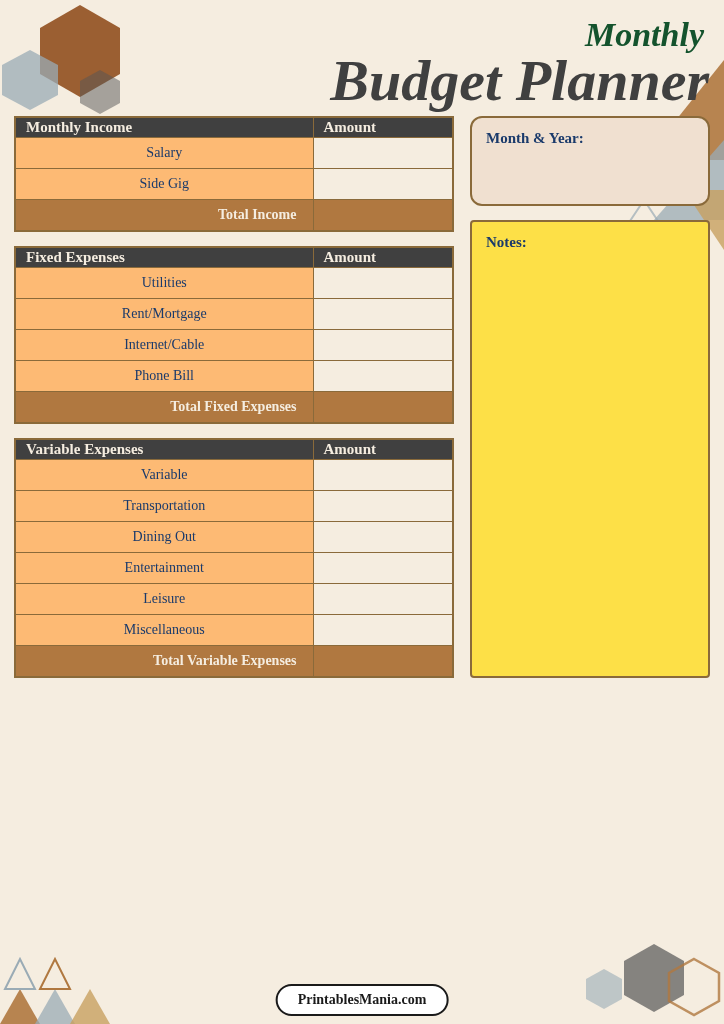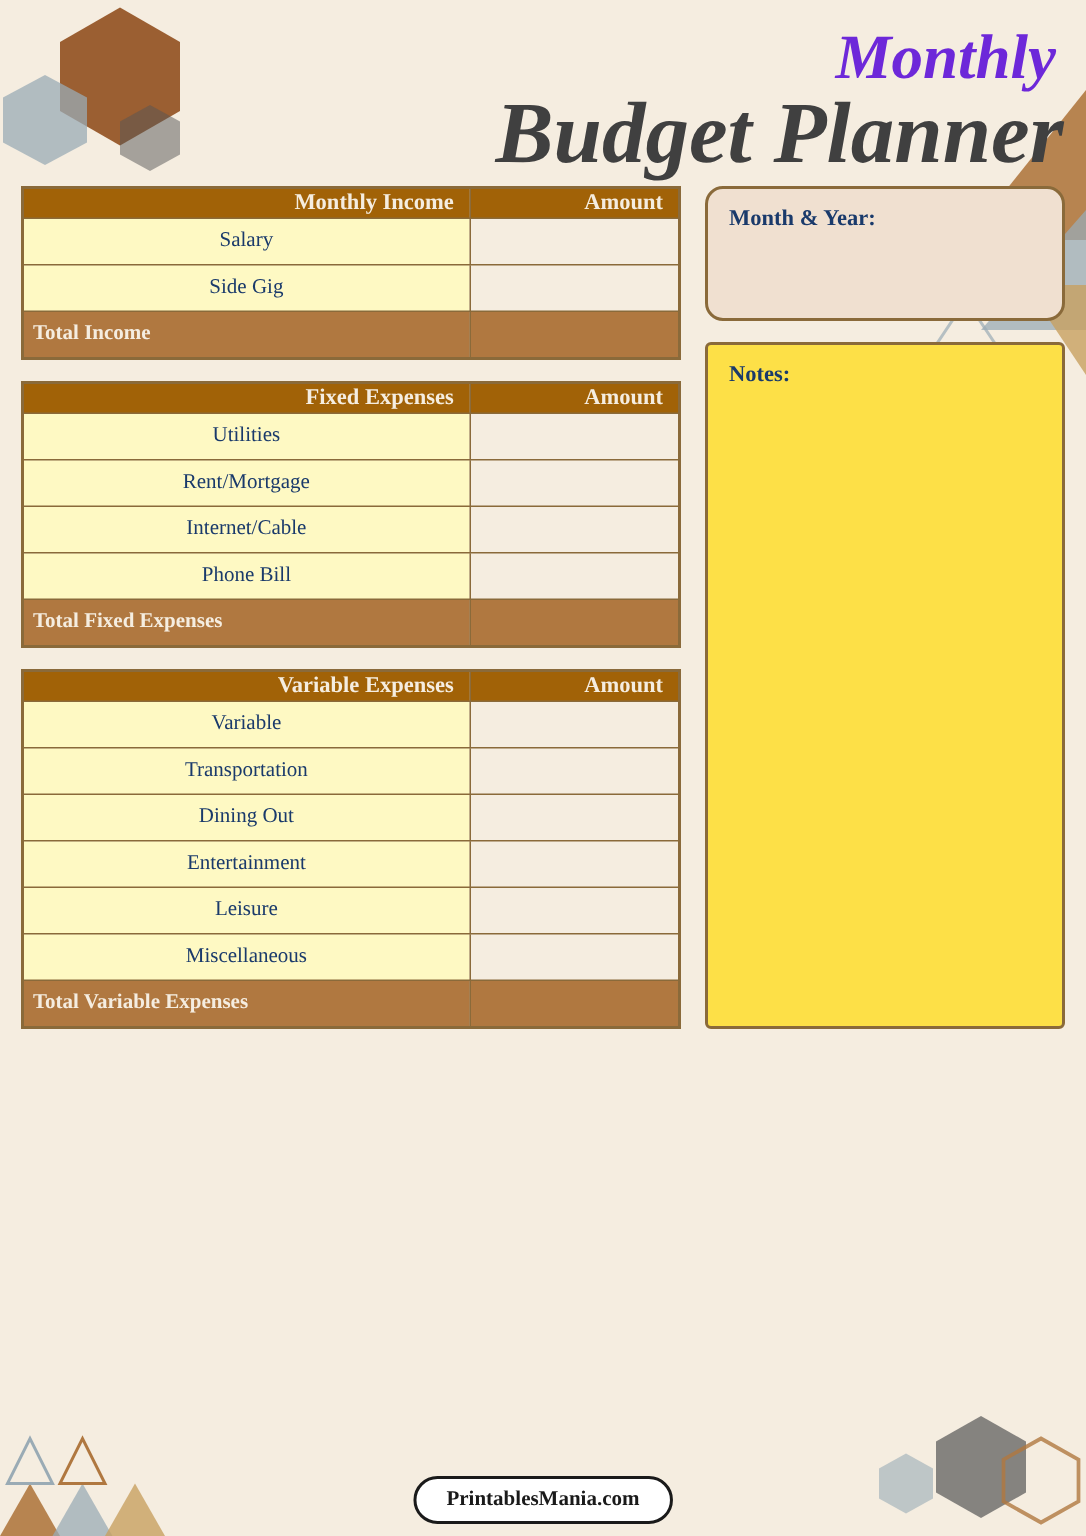--- a/index.html
+++ b/index.html
@@ -32,23 +32,23 @@
     }
 
     .header {
       text-align: right;
       padding: 18px 20px 6px 0;
       position: relative;
       z-index: 2;
     }
 
     .header-monthly {
-      font-size: 42px;
+      font-size: 34px;
       font-weight: 900;
-      color: #6d28d9;
+      color: #14532d;
       font-family: 'Georgia', serif;
       line-height: 1;
       font-style: italic;
     }
 
     .header-budget {
       font-size: 58px;
       font-weight: 900;
       color: #404040;
       font-family: 'Georgia', serif;
@@ -81,50 +81,50 @@
     }
 
     
     .budget-table {
       width: 100%;
       border-collapse: collapse;
       border: 2px solid #8a6a3a;
     }
 
     .budget-table thead tr th {
-      background-color: #a16207;
+      background-color: #404040;
       color: #f5ede0;
       font-size: 15px;
       font-weight: 600;
       padding: 1px 10px;
-      text-align: right;
+      text-align: left;
       border: 1px solid #8a6a3a;
     }
 
     .budget-table tbody tr td {
-      background-color: #fef9c3;
+      background-color: #fdba74;
       color: #1a3a6b;
       font-size: 14px;
       padding: 7px 10px;
       text-align: center;
       border: 1px solid #8a6a3a;
     }
 
     .budget-table tbody tr td.amount-cell {
       width: 140px;
       background-color: #f5ede0;
     }
 
     .budget-table tfoot tr td {
       background-color: #b07840;
       color: #f5ede0;
       font-size: 14px;
       font-weight: 600;
-      padding: 7px 6px;
-      text-align: left;
+      padding: 7px 16px;
+      text-align: right;
       border: 1px solid #8a6a3a;
       margin-left: 46px;
     }
 
     
     .month-year-box {
       background-color: #f0e0d0;
       border: 2px solid #8a6a3a;
       border-radius: 12px;
       padding: 12px 14px;

